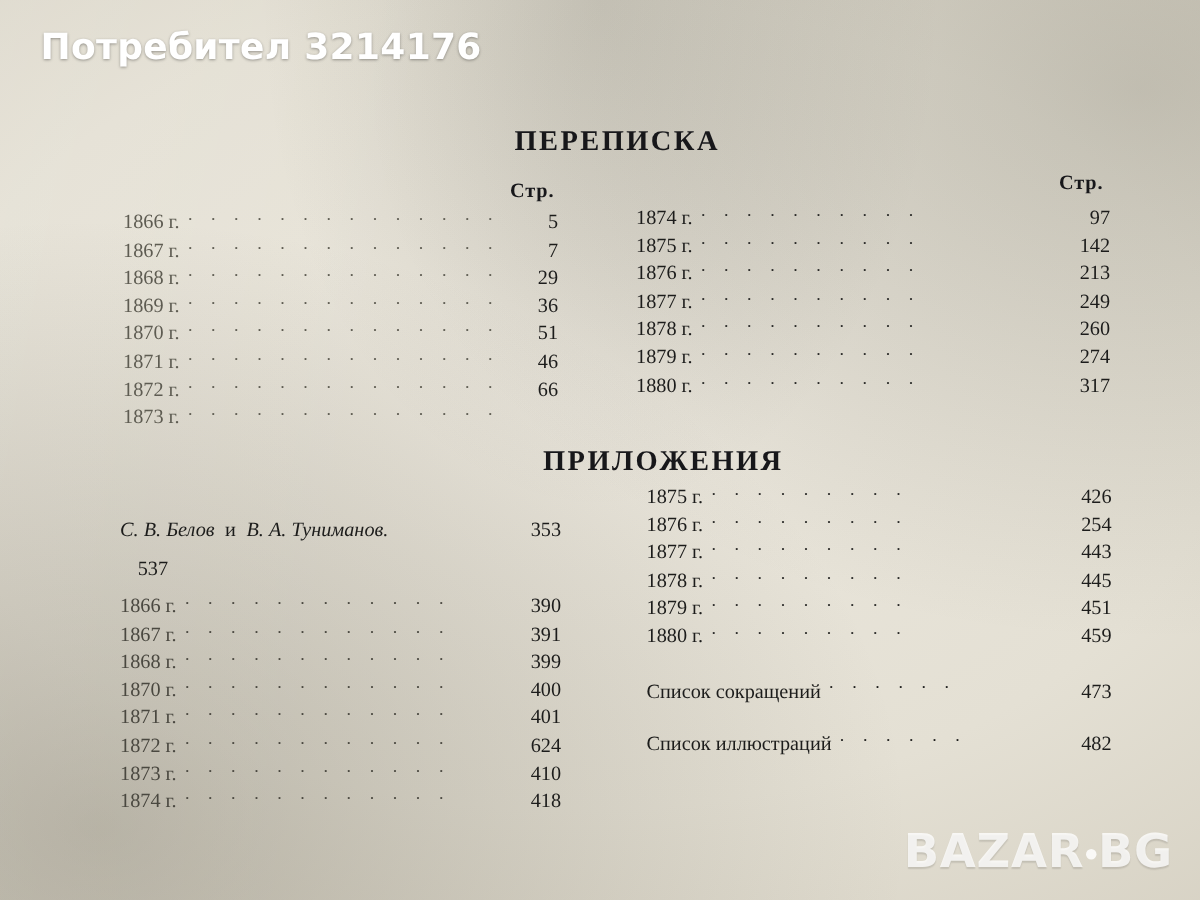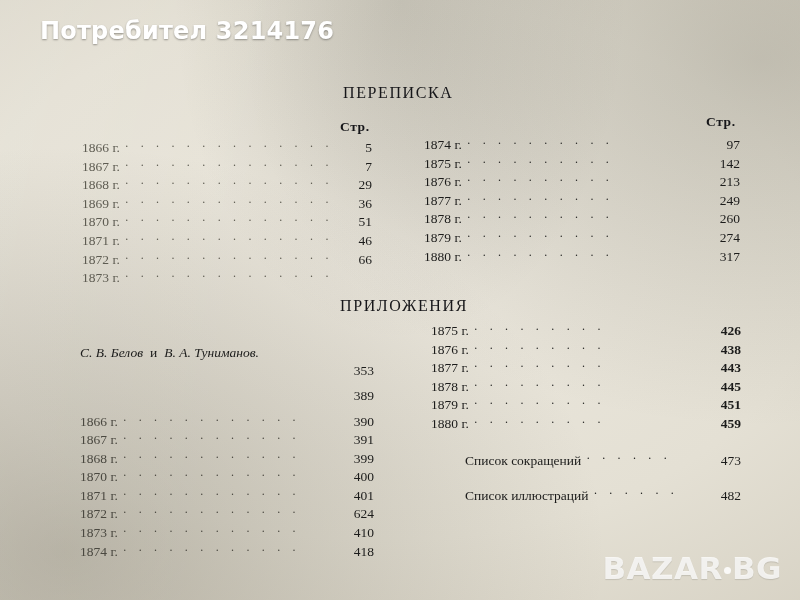--- a/index.html
+++ b/index.html
@@ -30,21 +30,21 @@
     background:
       radial-gradient(ellipse at 8% 92%, rgba(90,85,70,0.30), rgba(0,0,0,0) 52%),
       radial-gradient(ellipse at 95% 10%, rgba(80,78,65,0.22), rgba(0,0,0,0) 48%),
       radial-gradient(ellipse at 50% 0%, rgba(70,68,58,0.16), rgba(0,0,0,0) 40%),
       linear-gradient(100deg, rgba(255,255,255,0.10) 0%, rgba(255,255,255,0.0) 35%);
   }
 
   
   .watermark-user {
     position: absolute;
-    left: 40px;
+    left: 27px;
     top: 17px;
     font-family: "DejaVu Sans", sans-serif;
     font-size: 24px;
     font-weight: 700;
     color: #ffffff;
     letter-spacing: 0.2px;
     text-shadow: 0 1px 2px rgba(0,0,0,0.35);
     z-index: 40;
   }
 
@@ -72,27 +72,27 @@
 
   .content {
     position: absolute;
     inset: 0;
     z-index: 10;
     color: #1d1d1c;
   }
 
   .sec-title {
     position: absolute;
-    font-size: 16px;
-    font-weight: 400;
+    font-size: 19px;
+    font-weight: 700;
     letter-spacing: 1.6px;
     color: #17171a;
   }
   #title-perepiska { left: 343px; top: 84px; }
-  #title-prilozh  { left: 340px; top: 297px; }
+  #title-prilozh  { left: 362px; top: 297px; }
 
   .str-label {
     position: absolute;
     font-size: 13.5px;
     font-weight: 700;
     letter-spacing: 0.6px;
     color: #17171a;
   }
   #str-left  { left: 340px; top: 119px; }
   #str-right { left: 706px; top: 114px; }
@@ -141,42 +141,40 @@
   
   #left-pril { left: 80px; top: 344px; width: 294px; }
   #left-pril .pg { min-width: 32px; }
   .entry {
     display: flex;
     align-items: flex-start;
     font-size: 13.5px;
     line-height: 17.5px;
     margin-bottom: 8px;
     color: #1c1c1b;
-    flex-direction: column;
   }
   .entry .etext { flex: 1 1 auto; padding-right: 8px; }
   .entry .epg {
     flex: 0 0 auto;
     align-self: flex-end;
     min-width: 32px;
     text-align: right;
   }
   .ital { font-style: italic; }
   .sp { display: inline-block; width: 7px; }
 
   #right-pril { left: 431px; top: 322px; width: 310px; }
-  #right-pril .row .pg { min-width: 32px; font-weight: bold; }
+  #right-pril .row .pg { min-width: 32px; }
 
   .right-entry {
     display: flex;
     align-items: flex-start;
     font-size: 13.5px;
     line-height: 17.5px;
     color: #1c1c1b;
-    margin-left: 34px;
   }
   .right-entry .rtext { flex: 0 0 auto; }
   .right-entry .rdots {
     flex: 1 1 auto;
     margin: 0 5px;
     overflow: hidden;
     letter-spacing: 4.2px;
     font-size: 12px;
     transform: translateY(-2px);
   }
@@ -290,21 +288,21 @@
     <div class="toc-col" id="left-pril">
 
       <div class="entry">
         <span class="etext">
           <span class="ital">С. В. Белов</span><span class="sp"></span><span>и</span><span class="sp"></span><span class="ital">В. А. Туниманов.</span>
         </span>
         <span class="epg">353</span>
       </div>
 
       <div class="entry">
-        <span class="epg">389</span>
+        <span class="epg">537</span>
       </div>
 
       <div class="row dim2">
         <span class="lbl">1866 г.</span>
         <span class="dots">· · · · · · · · · · · ·</span>
         <span class="pg">390</span>
       </div>
       <div class="row dim2">
         <span class="lbl">1867 г.</span>
         <span class="dots">· · · · · · · · · · · ·</span>
@@ -344,21 +342,21 @@
 
     <div class="toc-col" id="right-pril">
       <div class="row">
         <span class="lbl">1875 г.</span>
         <span class="dots">· · · · · · · · ·</span>
         <span class="pg">426</span>
       </div>
       <div class="row">
         <span class="lbl">1876 г.</span>
         <span class="dots">· · · · · · · · ·</span>
-        <span class="pg">438</span>
+        <span class="pg">254</span>
       </div>
       <div class="row">
         <span class="lbl">1877 г.</span>
         <span class="dots">· · · · · · · · ·</span>
         <span class="pg">443</span>
       </div>
       <div class="row">
         <span class="lbl">1878 г.</span>
         <span class="dots">· · · · · · · · ·</span>
         <span class="pg">445</span>

